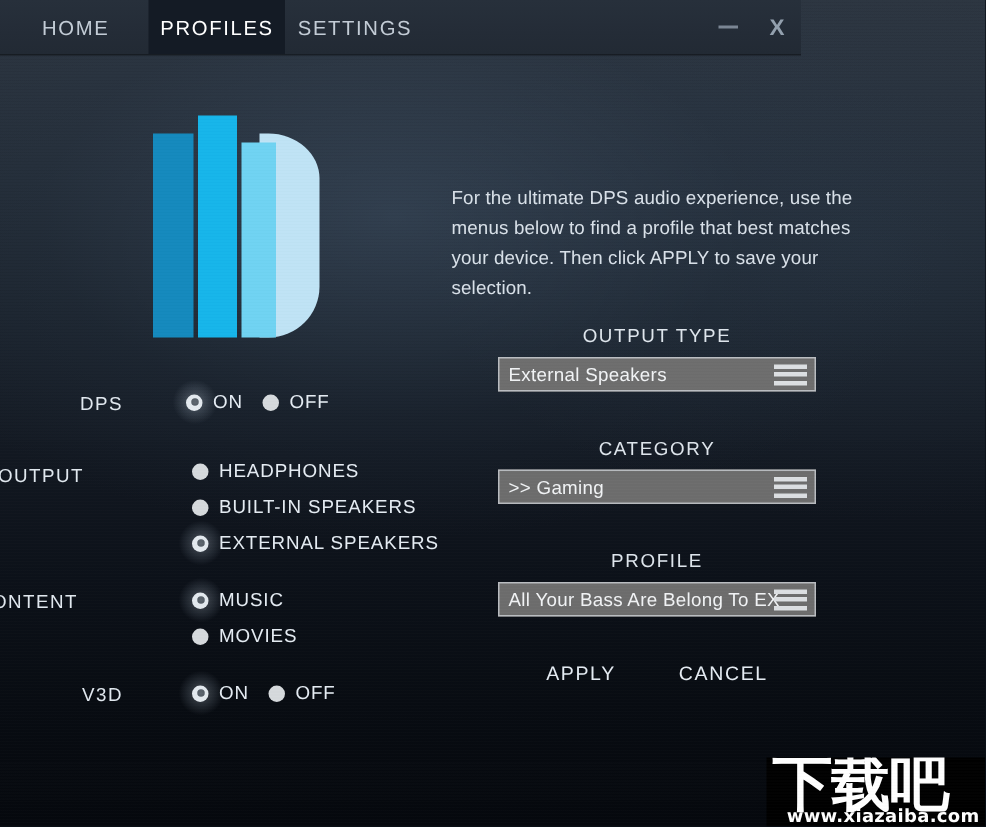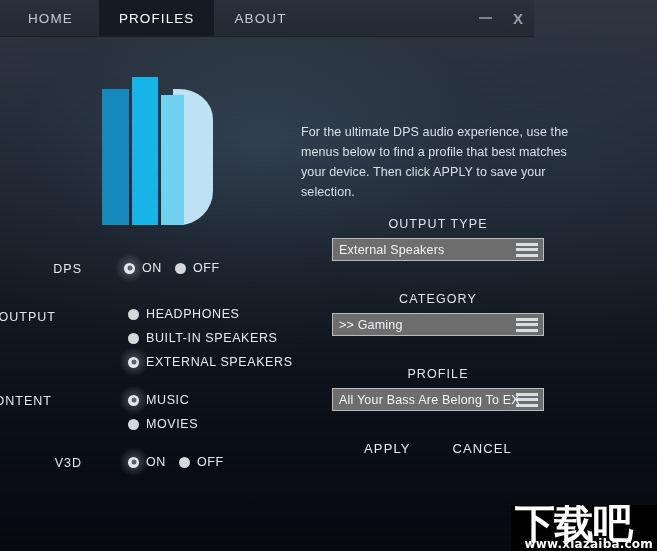--- a/index.html
+++ b/index.html
@@ -50,21 +50,21 @@
     position: absolute;
     left: 0; top: 0;
     height: 36px;
     display: flex;
     align-items: stretch;
   }
   .tab {
     display: flex;
     align-items: center;
     justify-content: center;
-    padding: 0 20px;
+    padding: 0 8px;
     font-size: 13.5px;
     letter-spacing: 1.1px;
     color: #c3ccd6;
     cursor: default;
     white-space: nowrap;
   }
   .tab.first { padding: 0 26px 0 28px; }
   .tab.active {
     background: #141b25;
     color: #ffffff;
@@ -293,21 +293,21 @@
 </style>
 </head>
 <body>
 
 <div id="app">
 
   <div class="titlebar">
     <div class="tabs">
       <div class="tab first">HOME</div>
       <div class="tab active">PROFILES</div>
-      <div class="tab">ABOUT</div>
+      <div class="tab">SETTINGS</div>
     </div>
     <div class="wincontrols">
       <div class="win-min">
           <span></span>
         </div>
       <div class="win-close">X</div>
     </div>
   </div>
 
   <div class="logo">

